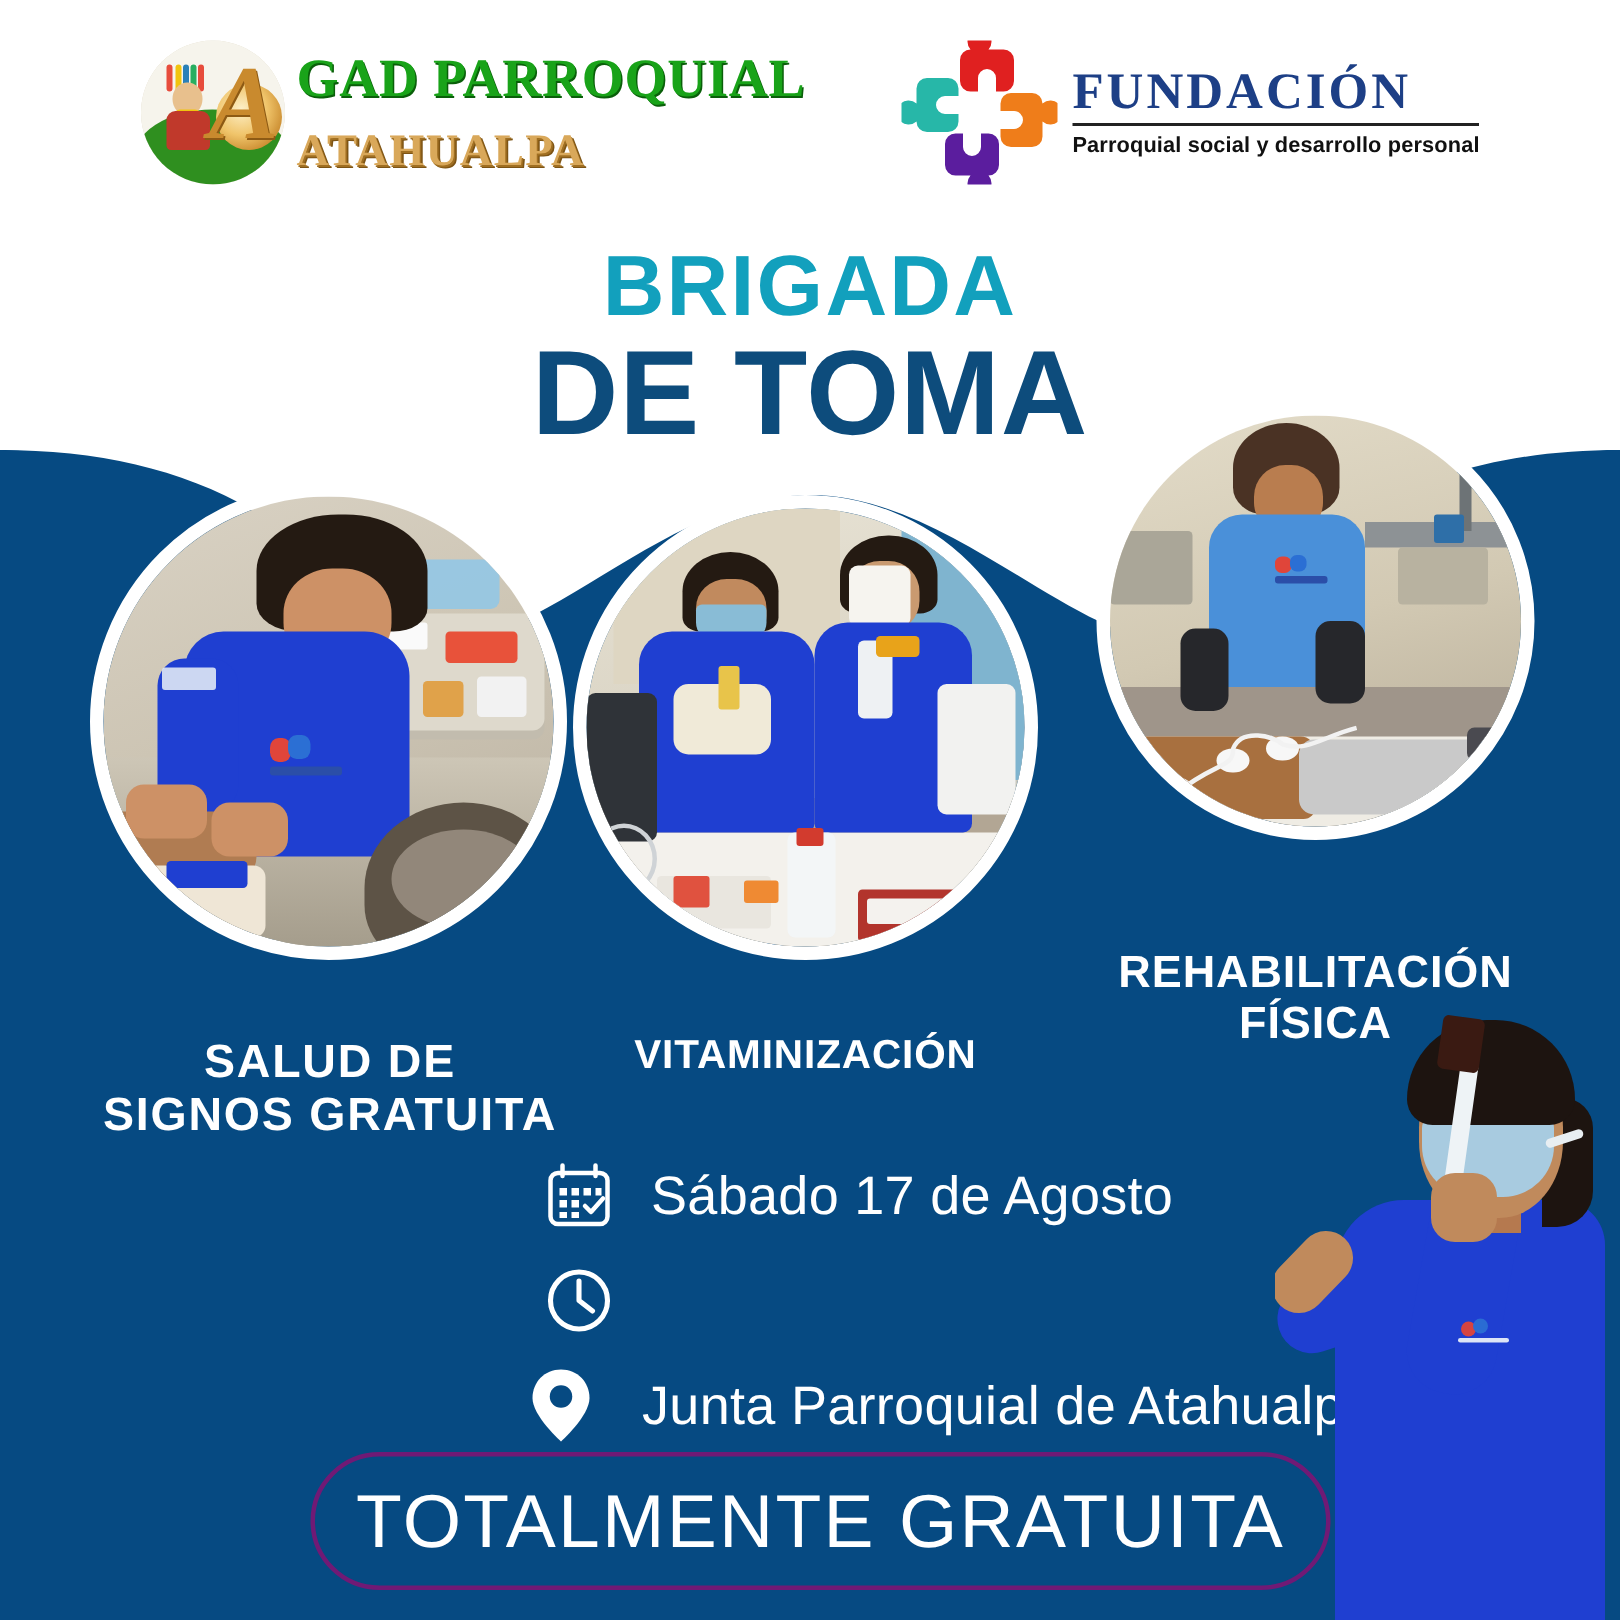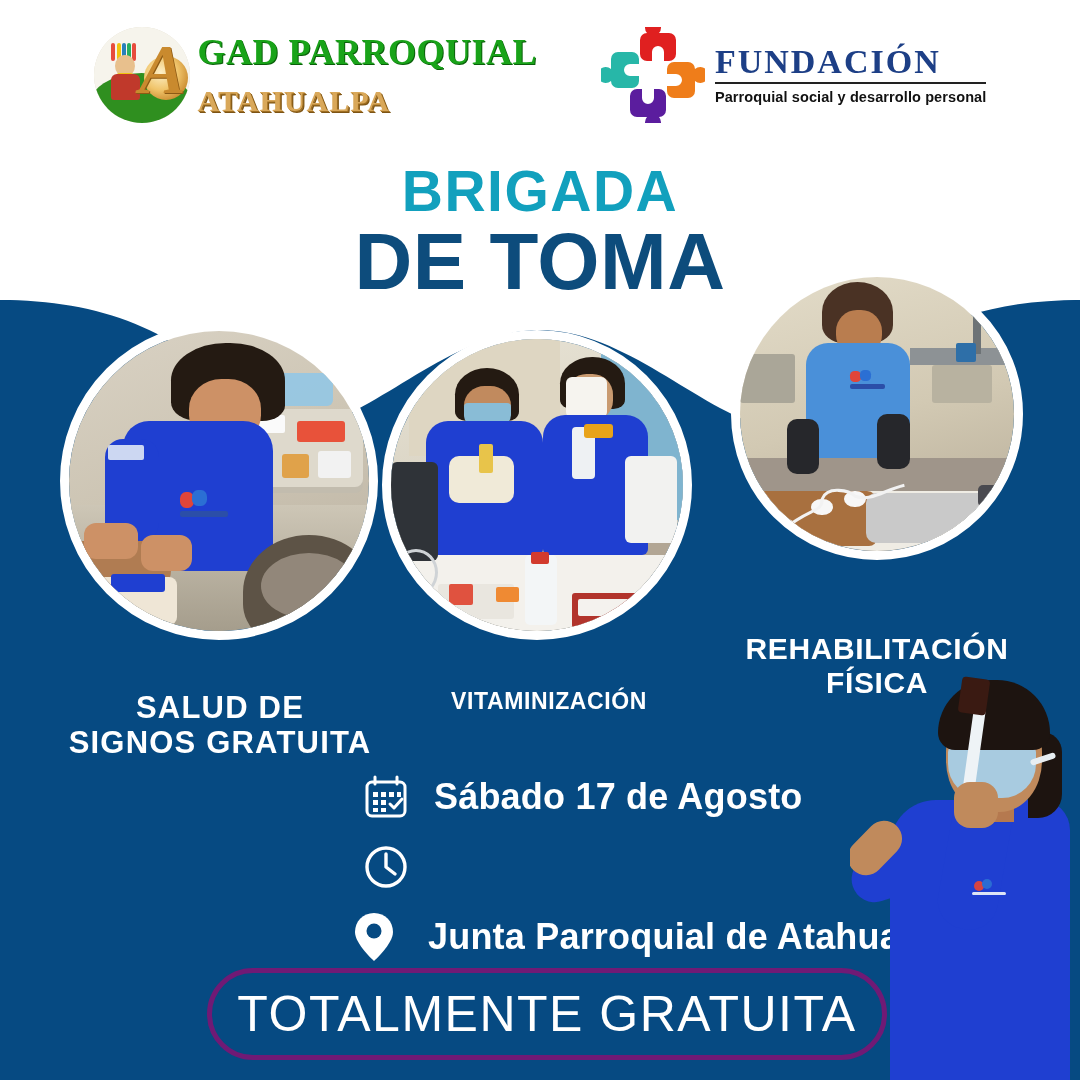--- a/index.html
+++ b/index.html
@@ -78,35 +78,35 @@
   .tableA{position:absolute;right:2%;top:26%;width:54%;height:26%;background:#ded9cc;border-radius:8px;
           box-shadow:0 6px 0 #c2bcae;}
   .scrub{position:absolute;background:#1f3fd1;}
   .scrub.light{background:#4a90d9;}
   .skin{position:absolute;background:#c98f63;border-radius:50%;}
   .hair{position:absolute;background:#241a12;}
 
   
   .lbl{position:absolute;z-index:7;color:#fff;font-weight:700;text-align:center;line-height:1.14;}
   .lbl1{left:40px;top:690px;width:360px;font-size:31px;letter-spacing:1.2px;}
-  .lbl2{left:384px;top:688px;width:330px;font-size:23px;letter-spacing:.6px;}
+  .lbl2{left:372px;top:688px;width:330px;font-size:27px;letter-spacing:.6px;}
   .lbl3{left:716px;top:632px;width:322px;font-size:30px;letter-spacing:.6px;}
 
   
   .info{position:absolute;left:360px;top:766px;z-index:8;width:660px;}
   .row{display:flex;align-items:center;height:62px;margin-bottom:8px;}
   .row .ico{width:52px;height:52px;flex:0 0 auto;display:flex;align-items:center;justify-content:center;}
-  .row .txt{color:#fff;font-size:36px;font-weight:700;letter-spacing:.2px;margin-left:14px;white-space:nowrap;}
+  .row .txt{color:#fff;font-size:36px;font-weight:400;letter-spacing:.2px;margin-left:14px;white-space:nowrap;}
   .r1 .txt{margin-left:22px;}
   .r3 .ico{margin-left:-12px;}
   .r3 .txt{margin-left:28px;}
 
   
   .pill{position:absolute;left:207px;top:968px;width:680px;height:92px;z-index:8;
-        border:5px solid #701a75;border-radius:48px;box-sizing:border-box;
+        border:3px solid #701a75;border-radius:48px;box-sizing:border-box;
         display:flex;align-items:center;justify-content:center;}
   .pill span{color:#fff;font-size:50px;font-weight:400;letter-spacing:1.5px;}
 
   
   .nurse{position:absolute;right:0;bottom:0;width:230px;height:420px;z-index:9;overflow:hidden;}
   .nurse .torso{position:absolute;left:40px;bottom:0;width:180px;height:280px;
         background:#1f3fd1;border-radius:46px 30px 0 0;}
   .nurse .neck{position:absolute;left:116px;bottom:258px;width:48px;height:40px;background:#b5794f;}
   .nurse .head{position:absolute;left:96px;bottom:268px;width:96px;height:116px;
         background:#c08a5c;border-radius:48% 48% 44% 44%;}

